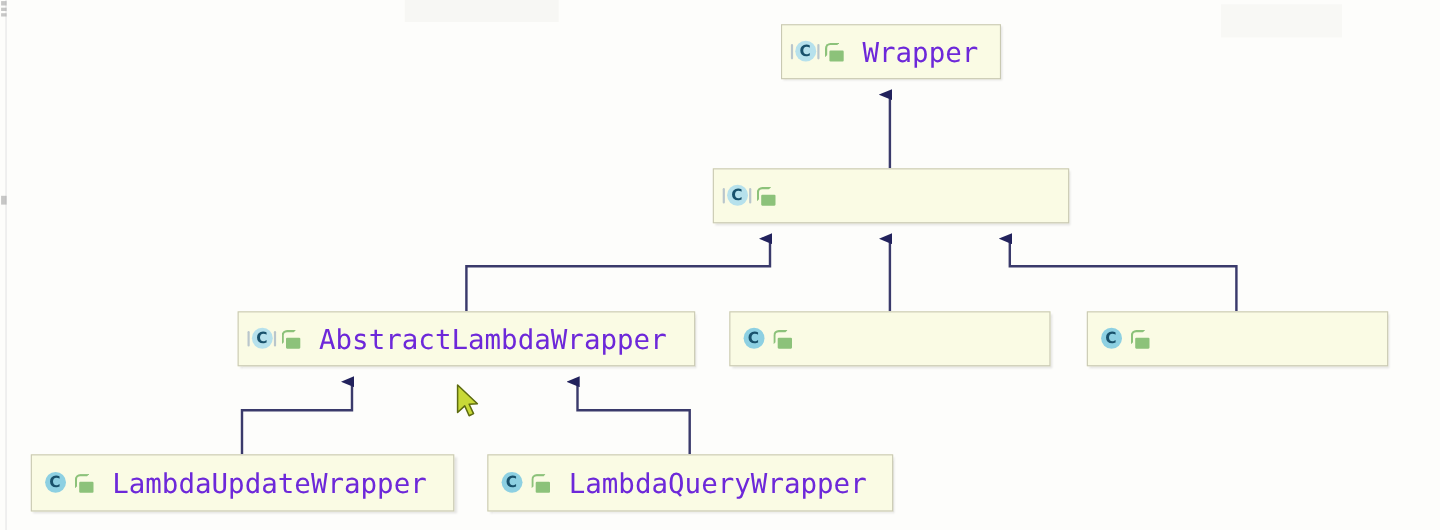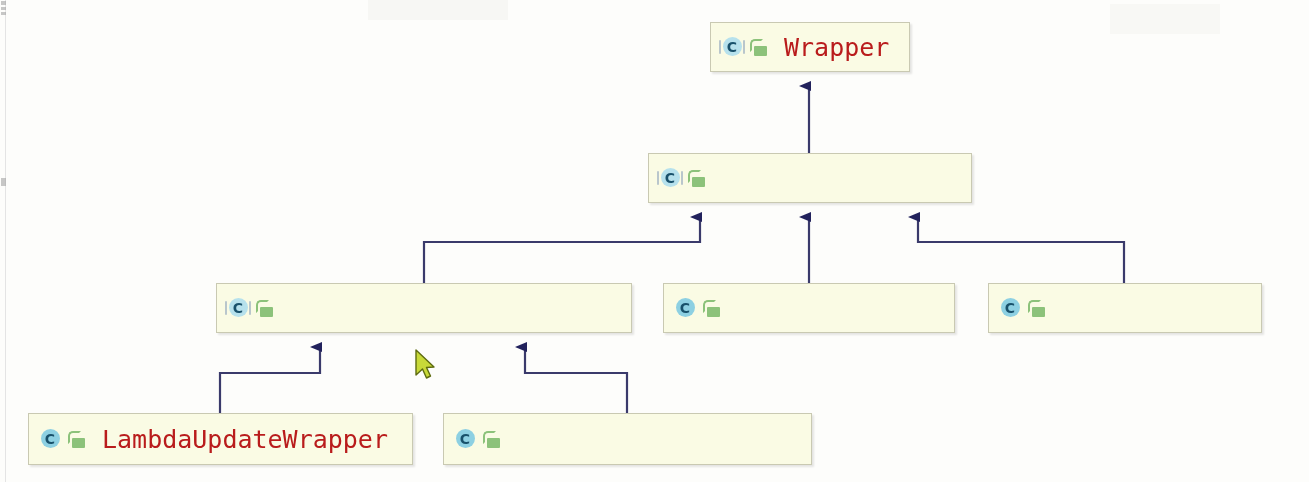--- a/index.html
+++ b/index.html
@@ -74,21 +74,21 @@
     white-space: nowrap;
   }
   .node .icons {
     display: flex;
     align-items: center;
     flex: 0 0 auto;
   }
   .node .label {
     font-family: "DejaVu Sans Mono", monospace;
     font-size: 25px;
-    color: #b91c1c;
+    color: #6d28d9;
     letter-spacing: 0px;
     margin-left: 16px;
     line-height: 1;
   }
 
   
   .cls-icon {
     position: relative;
     width: 22px;
     height: 22px;
@@ -238,20 +238,21 @@
     <span class="icons">
       <span class="cls-icon abstract">
         <span class="disc"></span>
           <span class="cc">C</span>
       </span>
       <span class="lock-icon">
         <span class="shackle"></span>
           <span class="body"></span>
       </span>
     </span>
+    <span class="label">AbstractLambdaWrapper</span>
   </div>
 
   <div class="node" style="left:663px;top:283px;width:292px;height:50px;">
     <span class="icons">
       <span class="cls-icon">
         <span class="disc"></span>
           <span class="cc">C</span>
       </span>
       <span class="lock-icon">
         <span class="shackle"></span>
@@ -291,19 +292,20 @@
     <span class="icons">
       <span class="cls-icon">
         <span class="disc"></span>
           <span class="cc">C</span>
       </span>
       <span class="lock-icon">
         <span class="shackle"></span>
           <span class="body"></span>
       </span>
     </span>
+    <span class="label">LambdaQueryWrapper</span>
   </div>
 
   <svg id="cursor" style="left:412px;top:348px;" viewBox="0 0 26 34" xmlns="http://www.w3.org/2000/svg">
     <path d="M4,2 L4,27 L10.5,21 L14.5,30 L18.5,28 L14.5,19.5 L22,19 Z" fill="#c8d938" stroke="#5d6b10" stroke-width="1.4" stroke-linejoin="round"></path>
   </svg>
 
 </div>
 
 </body></html>

